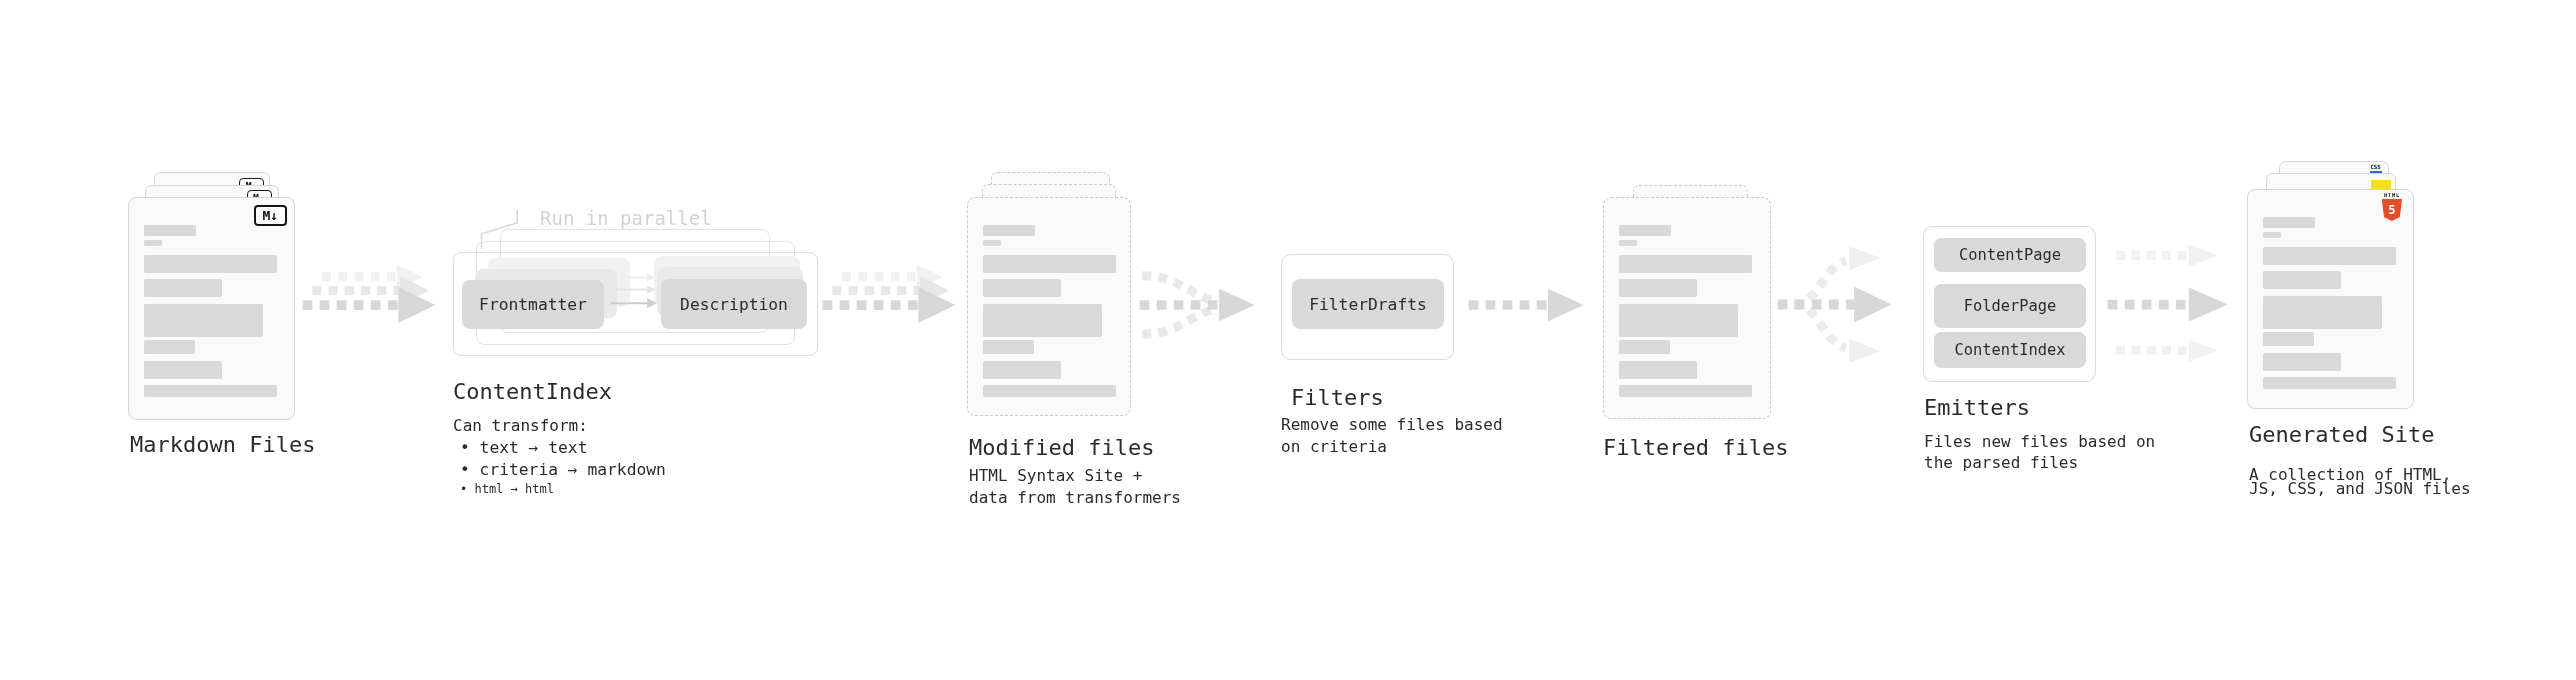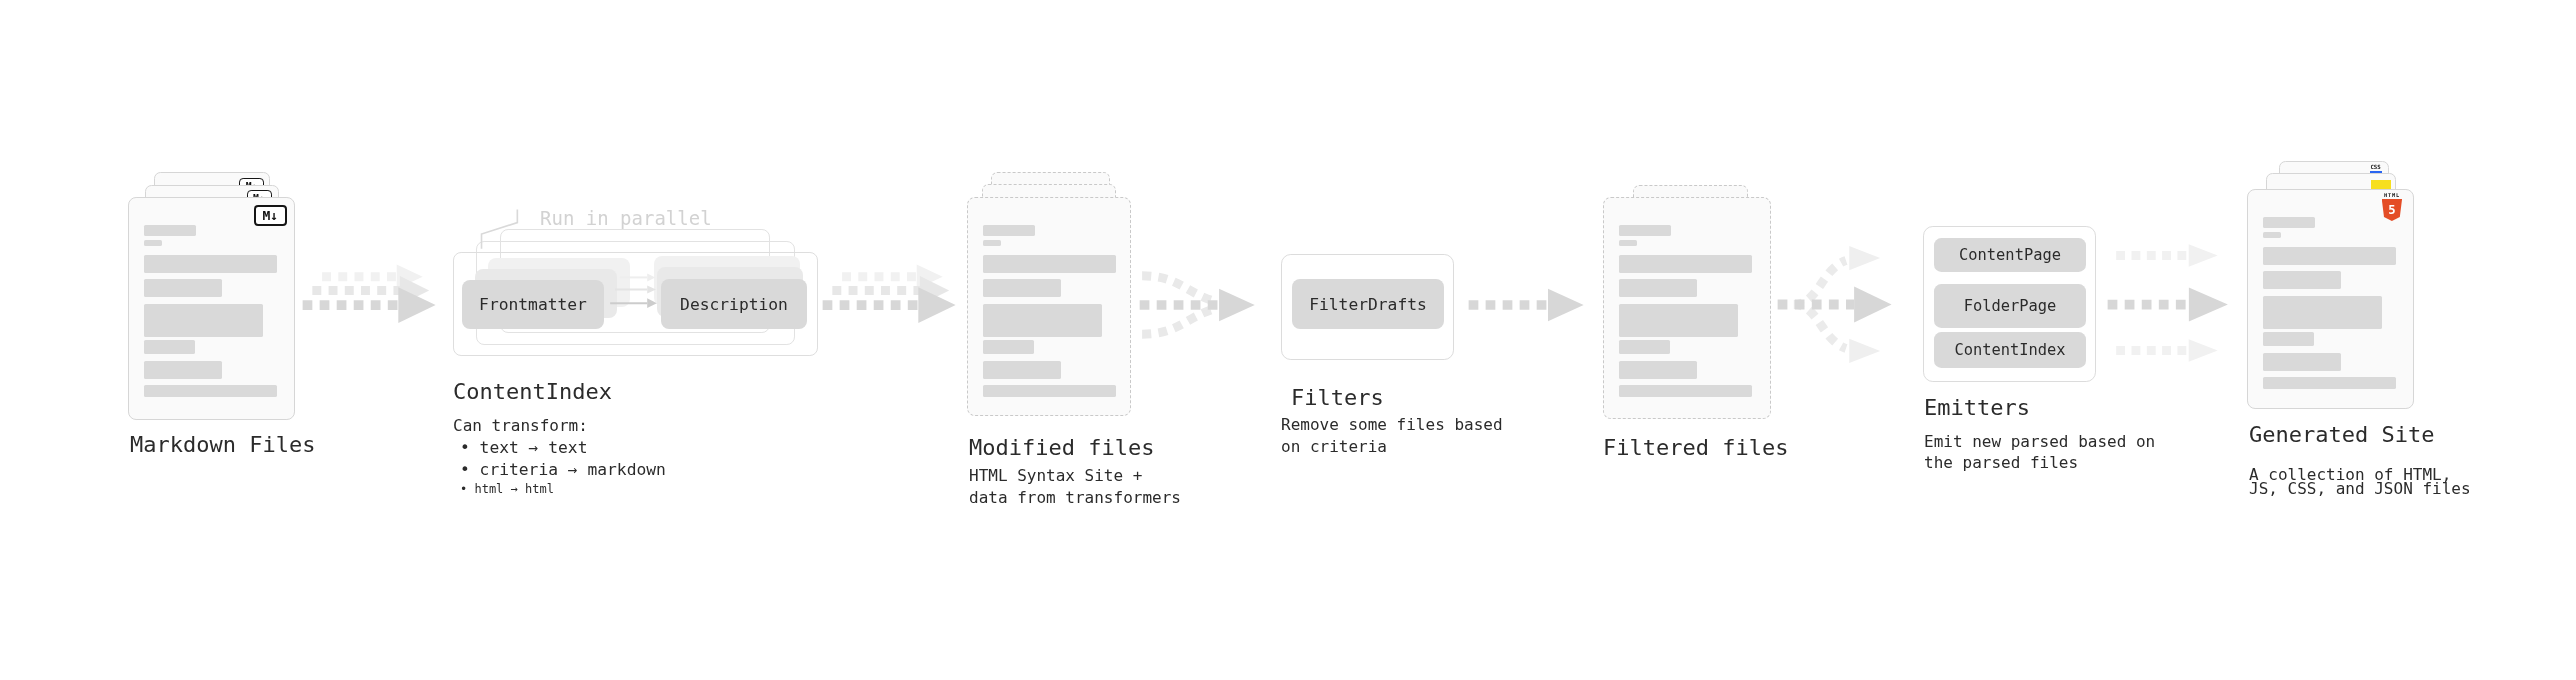--- a/index.html
+++ b/index.html
@@ -205,21 +205,21 @@
     <line x1="2" y1="78" x2="96" y2="78" stroke-width="12" stroke-dasharray="12 9"></line>
     <polygon points="96,56 142,78 96,100" stroke="none"></polygon>
   </g>
 </svg>
 
 <div class="panel" style="left:1923px;top:226px;width:173px;height:156px;"></div>
 <div class="pill emit" style="left:1934px;top:238px;width:152px;height:34px;">ContentPage</div>
 <div class="pill emit" style="left:1934px;top:284px;width:152px;height:44px;">FolderPage</div>
 <div class="pill emit" style="left:1934px;top:332px;width:152px;height:36px;">ContentIndex</div>
 <div class="heading" style="left:1924px;top:395px;">Emitters</div>
-<div class="sub" style="left:1924px;top:432px;">Emit new parsed based on</div>
+<div class="sub" style="left:1924px;top:432px;">Files new files based on</div>
 <div class="sub" style="left:1924px;top:453px;">the parsed files</div>
 
 <svg style="left:2114px;top:241px;" width="122" height="29" viewBox="0 0 150 36">
   <g style="stroke:var(--arrow_light);fill:var(--arrow_light);">
     <line x1="2" y1="18" x2="92" y2="18" stroke-width="11" stroke-dasharray="11 8"></line>
     <polygon points="92,4 128,18 92,32" stroke="none"></polygon>
   </g>
 </svg>
 <svg style="left:2106px;top:285px;" width="130" height="39" viewBox="0 0 160 48">
   <g style="stroke:var(--arrow_dark);fill:var(--arrow_dark);">

